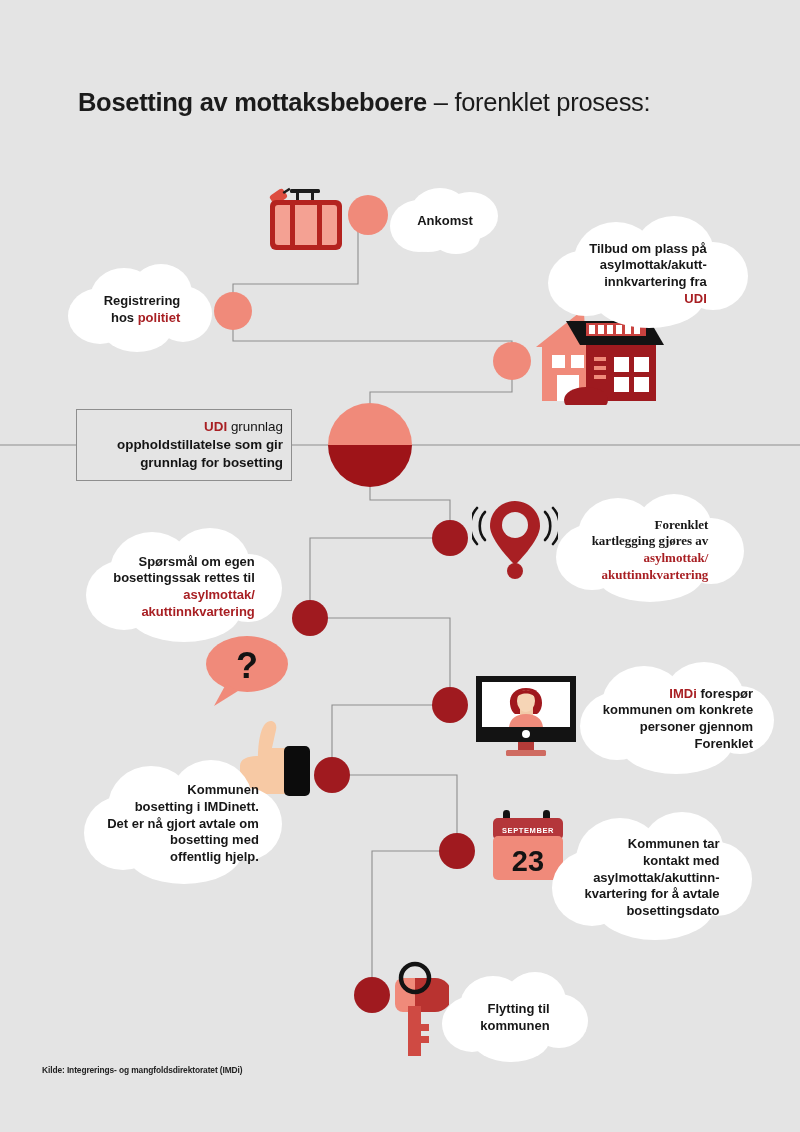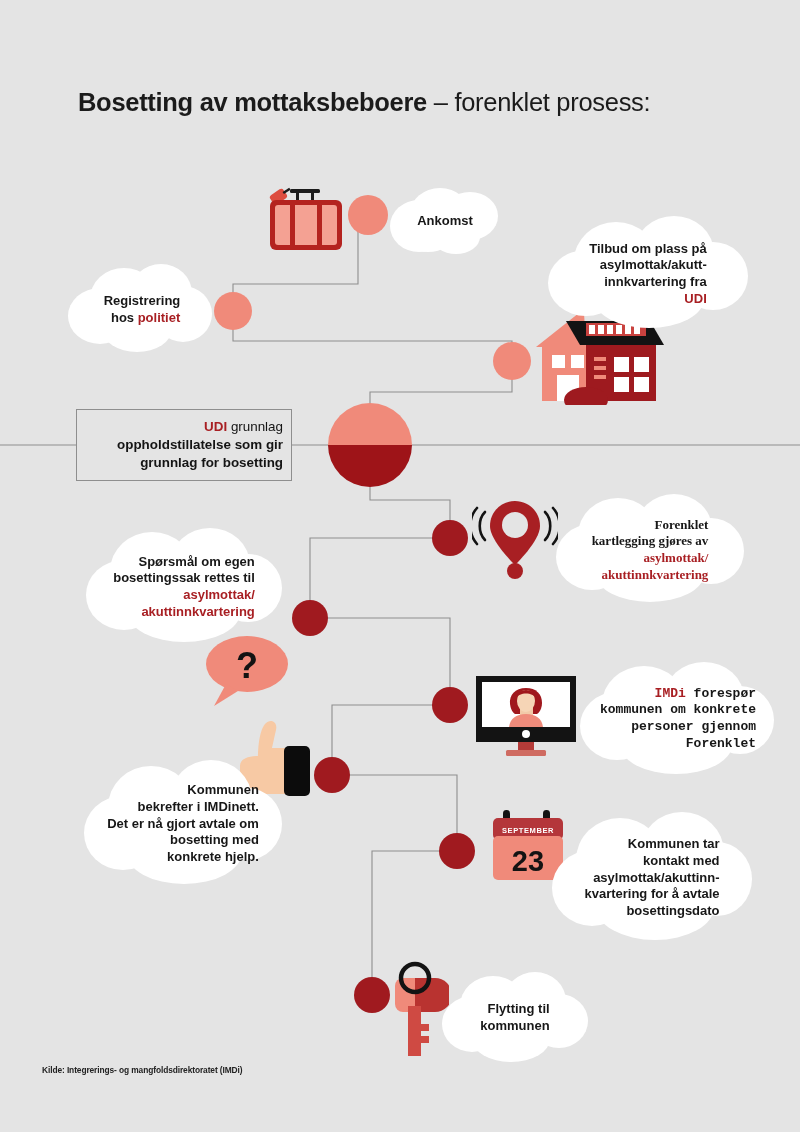--- a/index.html
+++ b/index.html
@@ -301,21 +301,21 @@
     <div class="puff" style="left:128px;top:26px;width:68px;height:68px;"></div>
     <div class="puff" style="left:42px;top:56px;width:112px;height:58px;"></div>
     <div class="txt">
       <div>Spørsmål om egen</div>
       <div>bosettingssak rettes til</div>
       <div class="r">asylmottak/</div>
       <div class="r">akuttinnkvartering</div>
     </div>
   </div>
 
-  <div class="cloud" style="left:580px;top:662px;width:196px;height:114px;font-family:Liberation Mono, monospace;">
+  <div class="cloud" style="left:580px;top:662px;width:196px;height:114px;">
     <div class="puff" style="left:0px;top:30px;width:74px;height:68px;"></div>
     <div class="puff" style="left:22px;top:4px;width:84px;height:76px;"></div>
     <div class="puff" style="left:84px;top:0px;width:80px;height:72px;"></div>
     <div class="puff" style="left:126px;top:24px;width:68px;height:68px;"></div>
     <div class="puff" style="left:40px;top:54px;width:112px;height:58px;"></div>
     <div class="txt">
       <div><span class="r">IMDi</span><span> forespør</span></div>
       <div>kommunen om konkrete</div>
       <div>personer gjennom</div>
       <div>Forenklet</div>
@@ -323,24 +323,24 @@
   </div>
 
   <div class="cloud" style="left:84px;top:760px;width:198px;height:128px;">
     <div class="puff" style="left:0px;top:36px;width:78px;height:74px;"></div>
     <div class="puff" style="left:24px;top:6px;width:86px;height:82px;"></div>
     <div class="puff" style="left:86px;top:0px;width:82px;height:78px;"></div>
     <div class="puff" style="left:128px;top:28px;width:70px;height:72px;"></div>
     <div class="puff" style="left:42px;top:60px;width:116px;height:64px;"></div>
     <div class="txt">
       <div>Kommunen</div>
-      <div>bekrefter i IMDinett.</div>
+      <div>bosetting i IMDinett.</div>
       <div>Det er nå gjort avtale om</div>
       <div>bosetting med</div>
-      <div>konkrete hjelp.</div>
+      <div>offentlig hjelp.</div>
     </div>
   </div>
 
   <div class="cloud" style="left:552px;top:812px;width:200px;height:132px;">
     <div class="puff" style="left:0px;top:38px;width:80px;height:76px;"></div>
     <div class="puff" style="left:24px;top:6px;width:88px;height:84px;"></div>
     <div class="puff" style="left:88px;top:0px;width:84px;height:80px;"></div>
     <div class="puff" style="left:130px;top:30px;width:70px;height:74px;"></div>
     <div class="puff" style="left:44px;top:62px;width:118px;height:66px;"></div>
     <div class="txt">

